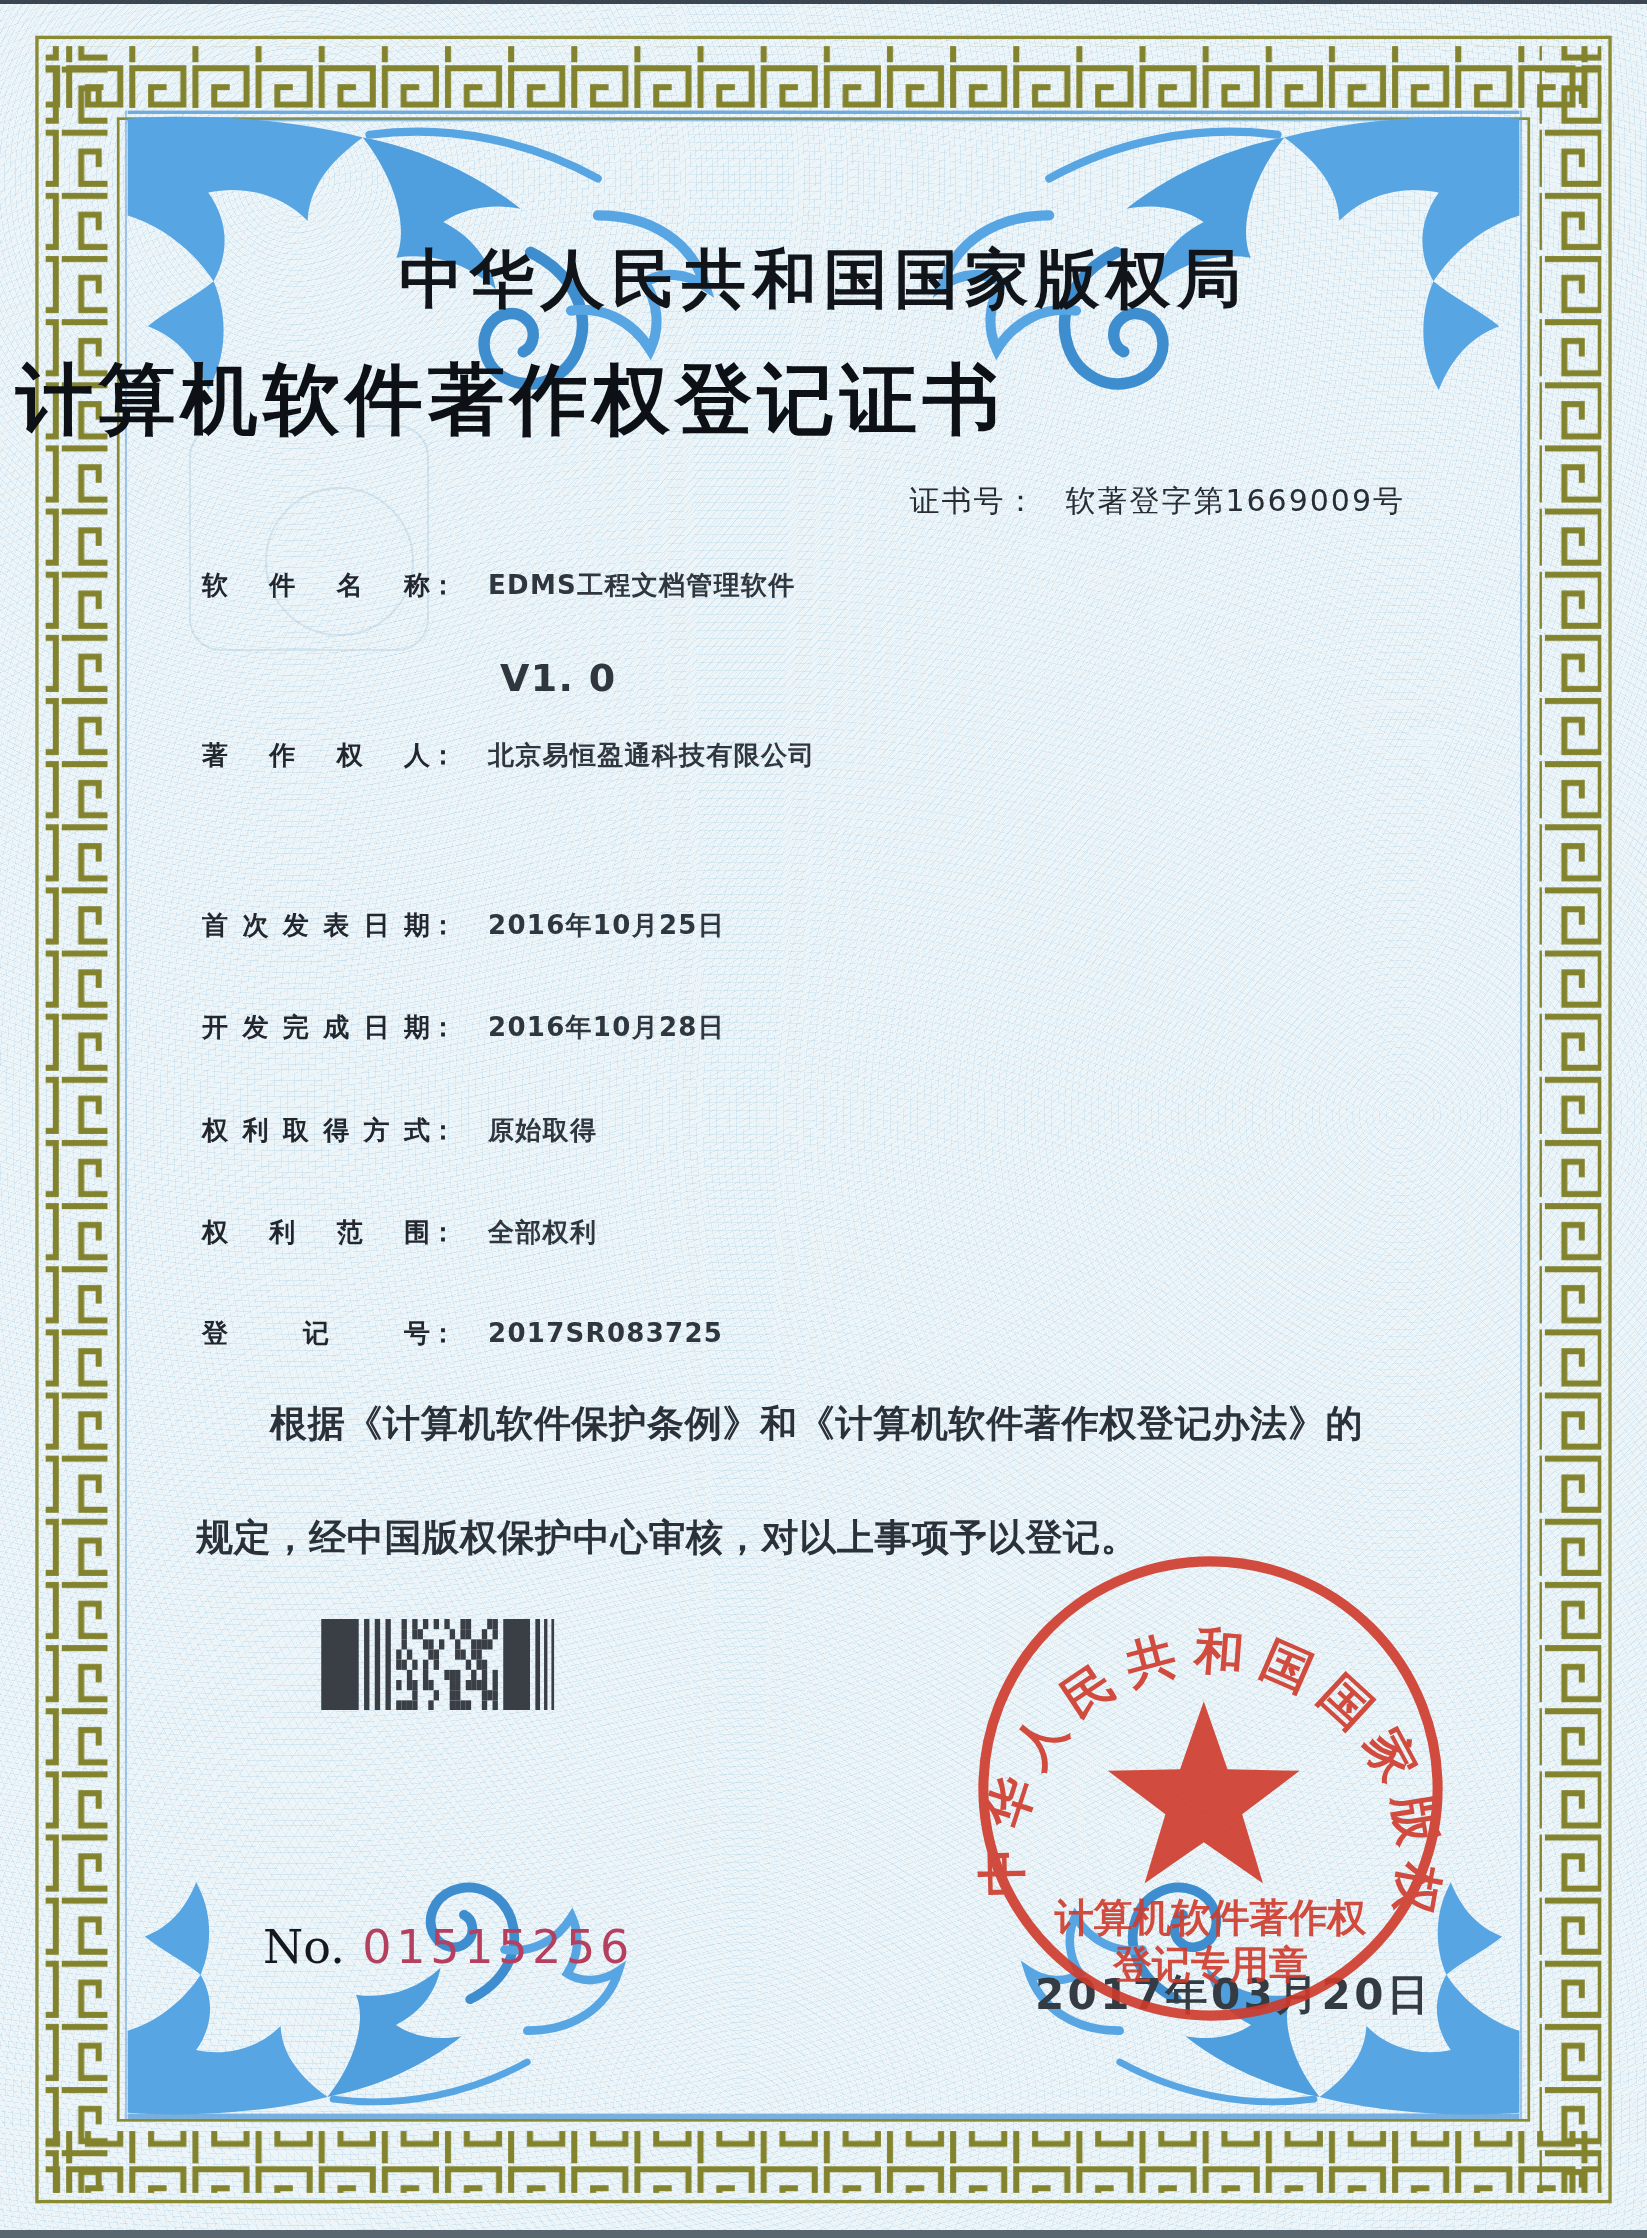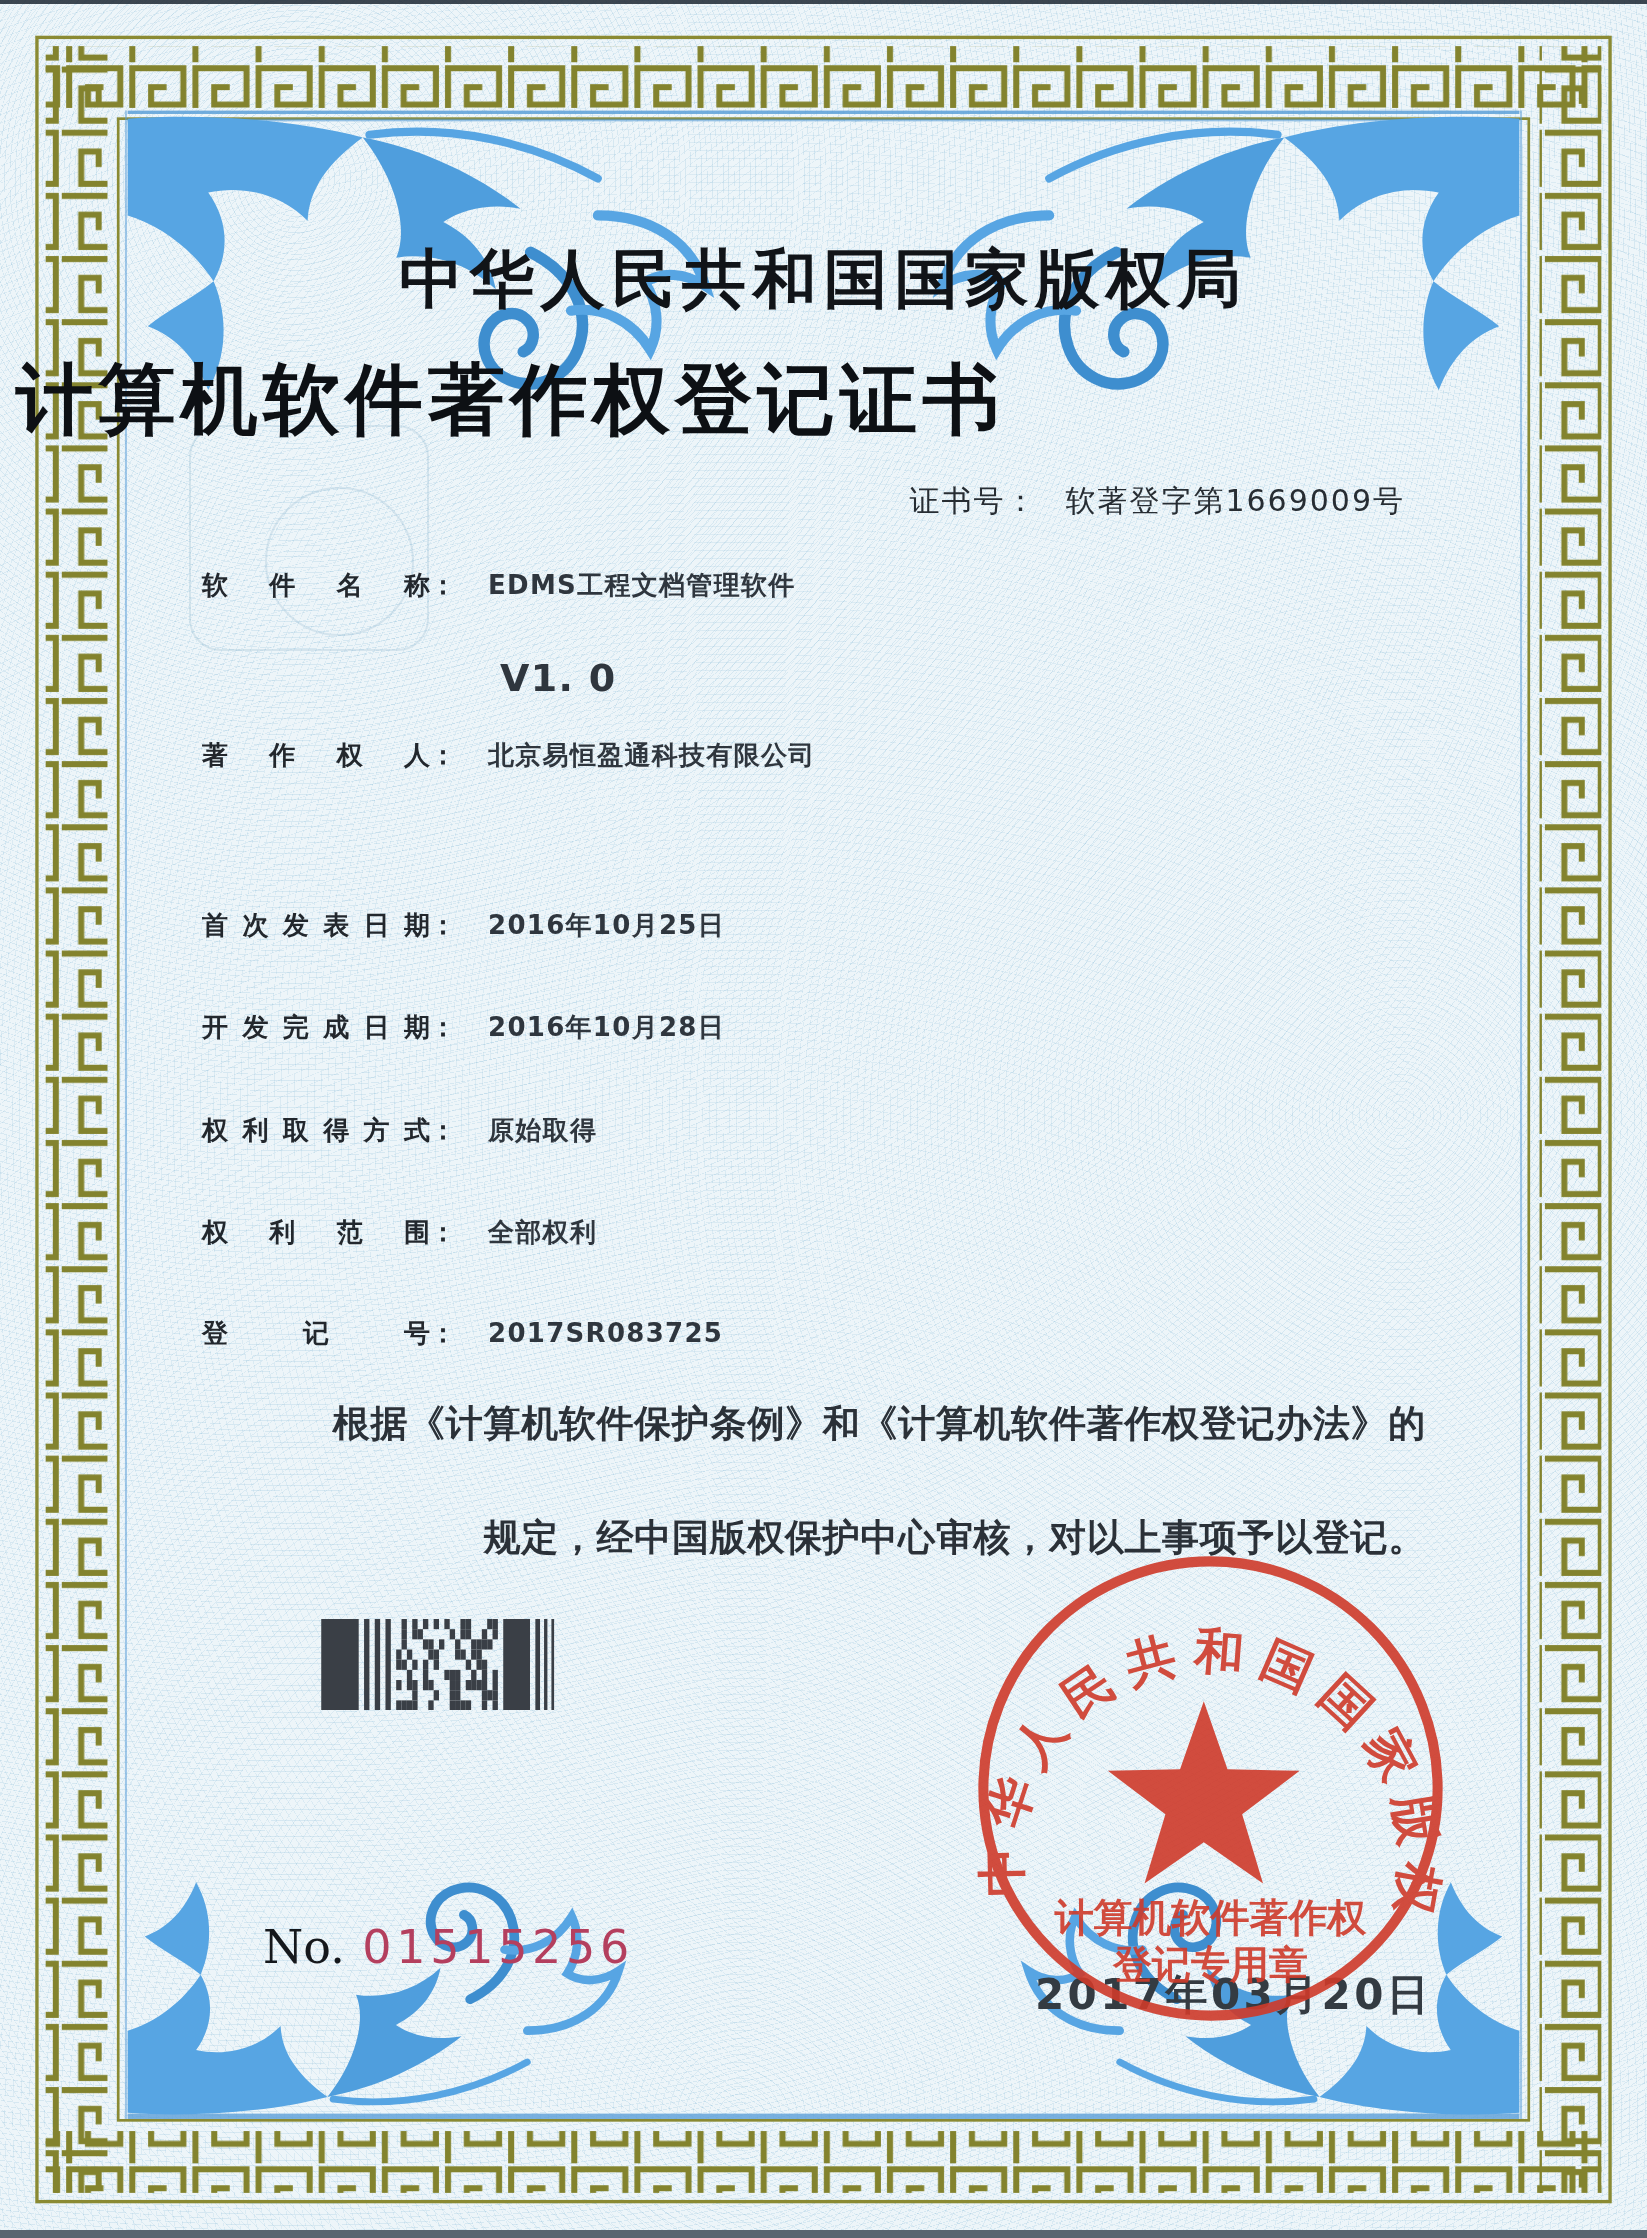--- a/index.html
+++ b/index.html
@@ -53,21 +53,21 @@
   .lab{
     display:inline-block;width:228px;
     text-align:justify;text-align-last:justify;text-justify:inter-character;
     color:#22272d;font-weight:bold;white-space:nowrap;vertical-align:top;
   }
   .colon{font-weight:bold;color:#22272d;}
   .val2{margin-left:32px;color:#2f363e;font-weight:bold;letter-spacing:1.3px;}
   .version{position:absolute;left:500px;font-size:38px;color:#2f363e;font-weight:bold;letter-spacing:1.3px;margin-top:16px;}
 
   
-  .statement{position:absolute;left:196px;top:1399px;width:1230px;font-size:37px;color:#2b3138;font-weight:bold;letter-spacing:0.7px;text-align:right;}
+  .statement{position:absolute;left:196px;top:1399px;width:1230px;font-size:37px;color:#2b3138;font-weight:bold;letter-spacing:0.7px;}
   .statement .l1{display:block;padding-left:74px;}
   .statement .l2{display:block;margin-top:64px;}
 
   
   .serial{position:absolute;left:263px;top:1920px;font-size:46px;white-space:nowrap;}
   .serial .no{font-family:"DejaVu Serif", serif;color:#15181c;}
   .serial .num{color:#b43f5e;letter-spacing:4.7px;margin-left:17.5px;}
   .issue-date{
     position:absolute;left:1035px;top:1967px;
     font-size:42px;font-weight:bold;letter-spacing:3.4px;color:#343b42;z-index:3;

